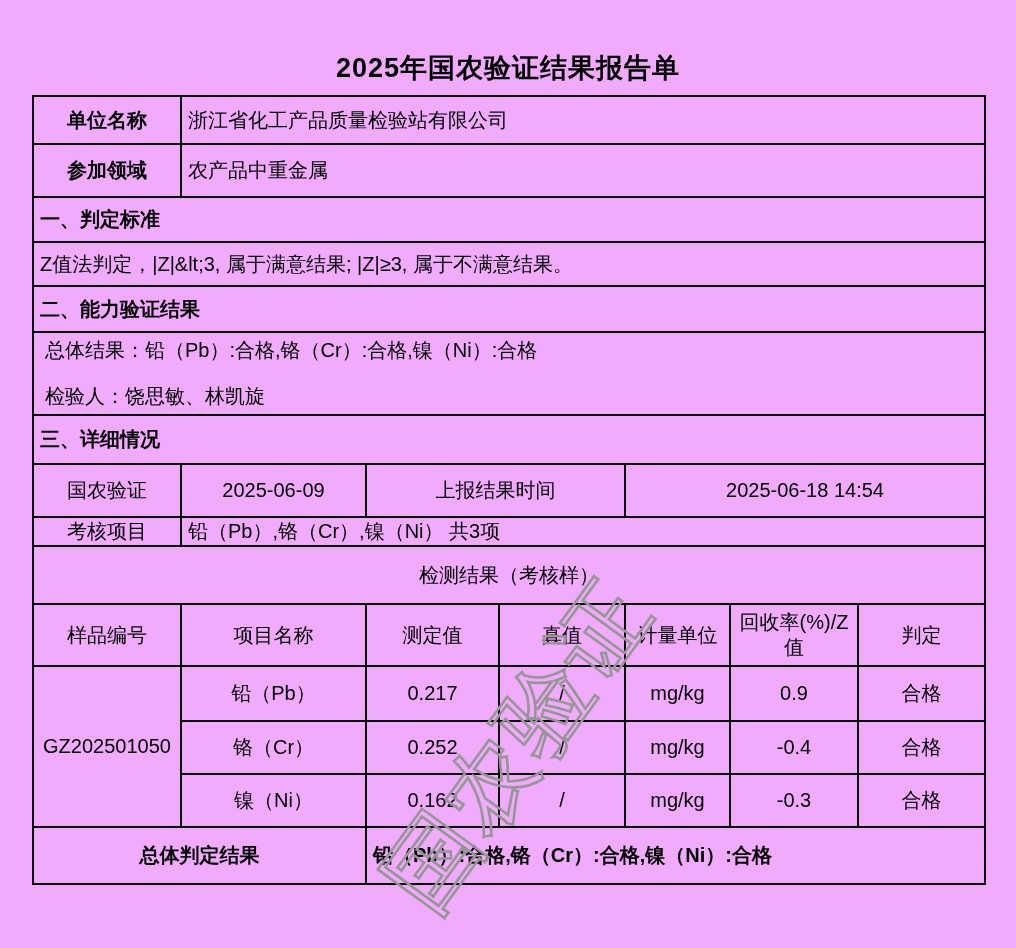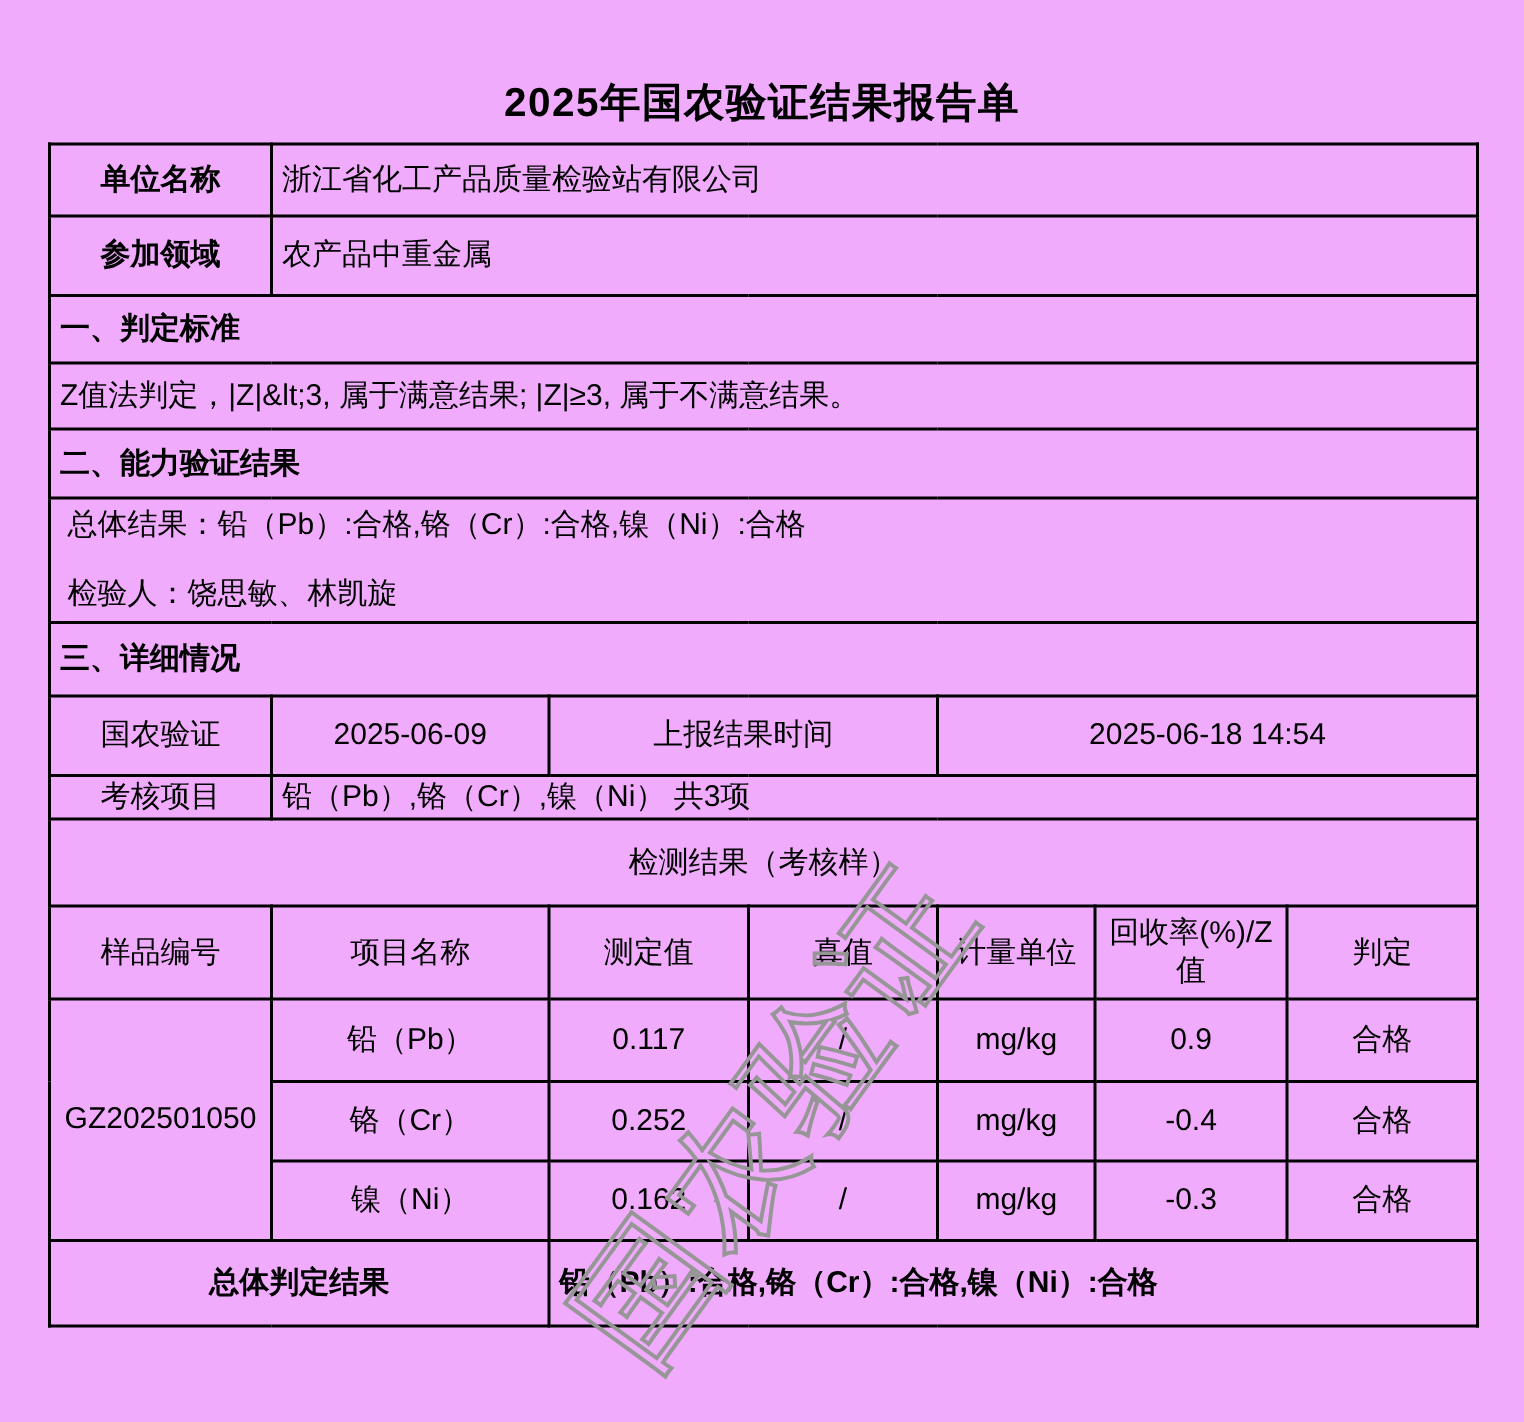--- a/index.html
+++ b/index.html
@@ -107,21 +107,21 @@
       <td class="ctr">测定值</td>
       <td class="ctr">真值</td>
       <td class="ctr">计量单位</td>
       <td class="ctr">回收率(%)/Z值</td>
       <td class="ctr">判定</td>
     </tr>
 
     <tr style="height:55px">
       <td rowspan="3" class="ctr">GZ202501050</td>
       <td class="ctr">铅（Pb）</td>
-      <td class="ctr num-cell">0.117</td>
+      <td class="ctr num-cell">0.217</td>
       <td class="ctr">/</td>
       <td class="ctr">mg/kg</td>
       <td class="ctr num-cell">0.9</td>
       <td class="ctr">合格</td>
     </tr>
 
     <tr style="height:53px">
       <td class="ctr">铬（Cr）</td>
       <td class="ctr num-cell">0.252</td>
       <td class="ctr">/</td>

